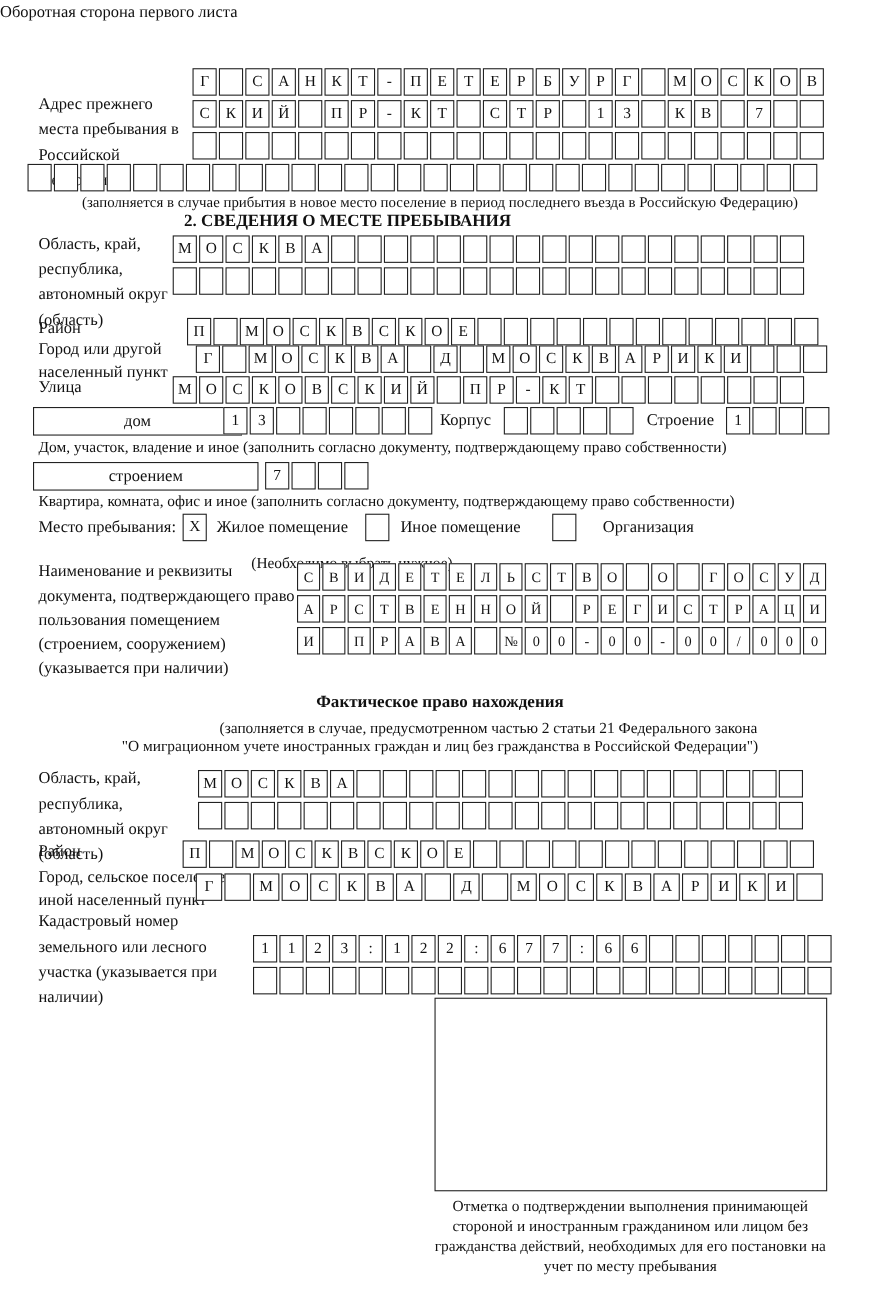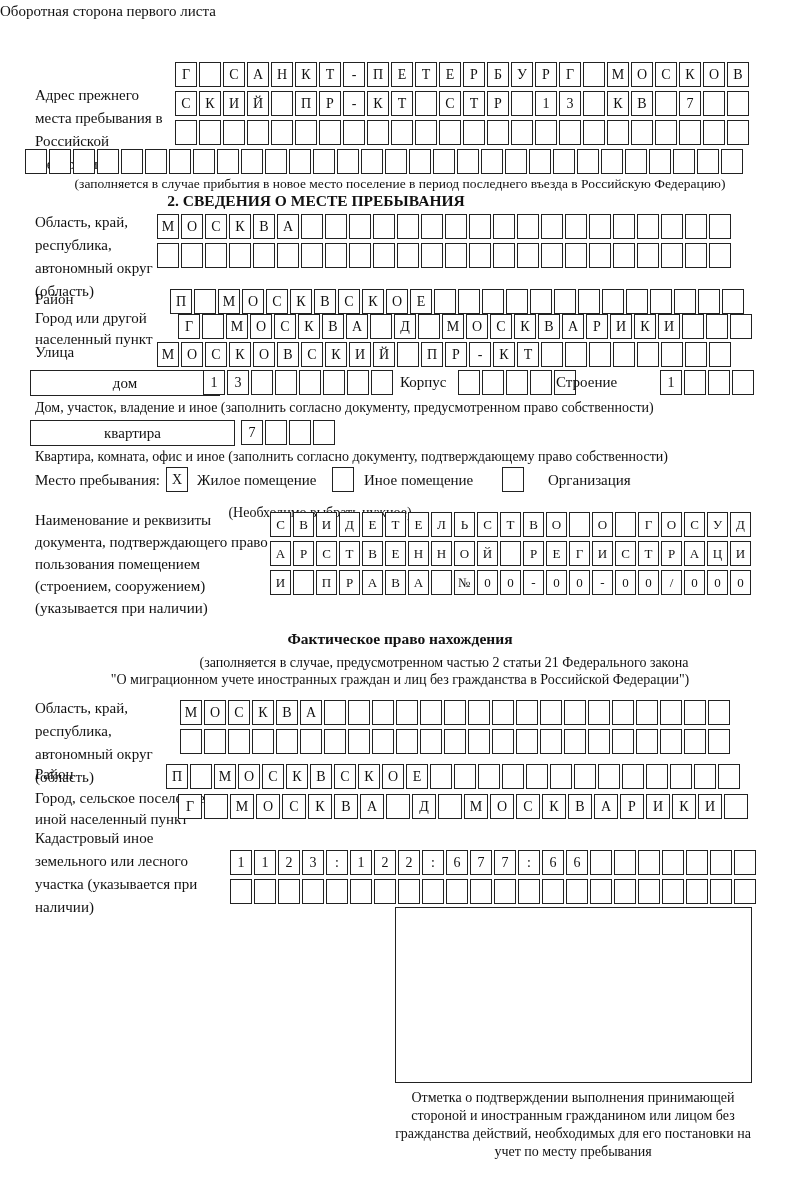--- a/index.html
+++ b/index.html
@@ -302,30 +302,30 @@
     <div class="cell"></div>
   </div>
 <div class="abs lbl" style="left:400px;top:371px;">Корпус</div>
 <div class="abs cells" style="left:458px;top:370px;">
     <div class="cell"></div>
     <div class="cell"></div>
     <div class="cell"></div>
     <div class="cell"></div>
     <div class="cell"></div>
   </div>
-<div class="abs lbl" style="left:556px;top:371px;">Строение</div>
+<div class="abs lbl" style="left:588px;top:371px;">Строение</div>
 <div class="abs cells" style="left:660px;top:370px;">
     <div class="cell">1</div>
     <div class="cell"></div>
     <div class="cell"></div>
     <div class="cell"></div>
   </div>
-<div class="abs note" style="left:35px;top:399px;width:760px;font-size:14px;">Дом, участок, владение и иное (заполнить согласно документу, предусмотренном право собственности)</div>
-
-<div class="abs rect" style="left:30px;top:420px;width:205px;">квартира</div>
+<div class="abs note" style="left:35px;top:399px;width:760px;font-size:14px;">Дом, участок, владение и иное (заполнить согласно документу, подтверждающему право собственности)</div>
+
+<div class="abs rect" style="left:30px;top:420px;width:205px;">строением</div>
 <div class="abs cells" style="left:241px;top:420px;">
     <div class="cell">7</div>
     <div class="cell"></div>
     <div class="cell"></div>
     <div class="cell"></div>
   </div>
 <div class="abs note" style="left:35px;top:448px;width:760px;font-size:14px;">Квартира, комната, офис и иное (заполнить согласно документу, подтверждающему право собственности)</div>
 
 <div class="abs lbl" style="left:35px;top:469px;">Место пребывания:</div>
 <div class="abs chk" style="left:166px;top:467px;">X</div>
@@ -510,21 +510,21 @@
     <div class="cell">К</div>
     <div class="cell">В</div>
     <div class="cell">А</div>
     <div class="cell">Р</div>
     <div class="cell">И</div>
     <div class="cell">К</div>
     <div class="cell">И</div>
     <div class="cell"></div>
   </div>
 
-<div class="abs lbl" style="left:35px;top:827px;width:178px;">Кадастровый иное земельного или лесного участка (указывается при наличии)</div>
+<div class="abs lbl" style="left:35px;top:827px;width:178px;">Кадастровый номер земельного или лесного участка (указывается при наличии)</div>
 <div class="abs cells" style="left:230px;top:850px;">
     <div class="cell">1</div>
     <div class="cell">1</div>
     <div class="cell">2</div>
     <div class="cell">3</div>
     <div class="cell">:</div>
     <div class="cell">1</div>
     <div class="cell">2</div>
     <div class="cell">2</div>
     <div class="cell">:</div>

